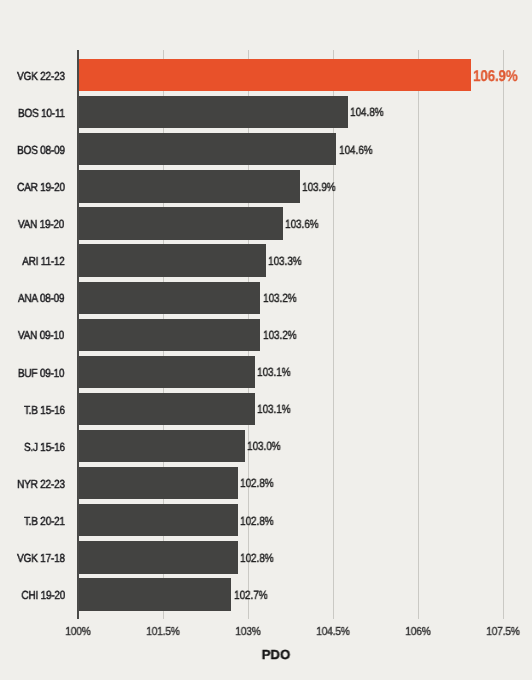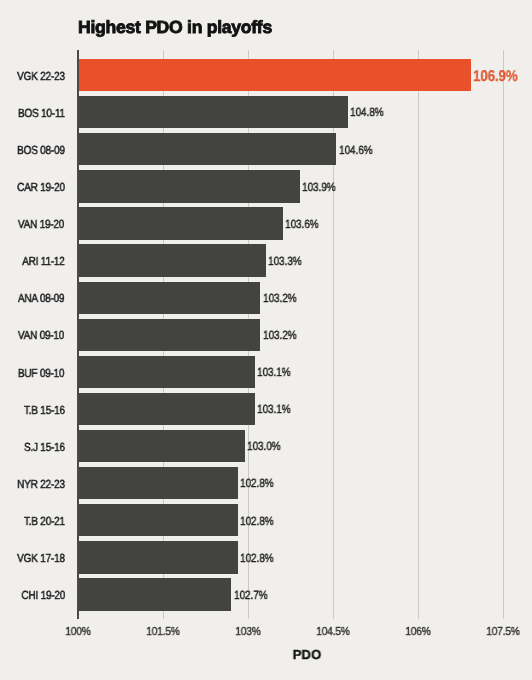--- a/index.html
+++ b/index.html
@@ -41,21 +41,20 @@
   .axis-title{position:absolute;font-size:13.1px;font-weight:700;color:#121212;
        -webkit-text-stroke:0.4px #121212;
        transform:translateX(-50%) scaleX(0.99);transform-origin:50% 50%;
        line-height:13.3px;letter-spacing:0.1px;will-change:transform;}
 </style>
 </head>
 <body>
 
 <div id="root">
 
-  <div class="chart-title">Highest PDO in playoffs</div>
 
   <div id="grid">
       <div class="y-axis-line" style="left: 77.1px; top: 50px; height: 568.8px;"></div>
       <div class="gridline" style="left: 163.1px; top: 50px; height: 568.8px;"></div>
       <div class="gridline" style="left: 248.1px; top: 50px; height: 568.8px;"></div>
       <div class="gridline" style="left: 333.1px; top: 50px; height: 568.8px;"></div>
       <div class="gridline" style="left: 418.1px; top: 50px; height: 568.8px;"></div>
       <div class="gridline" style="left: 503.1px; top: 50px; height: 568.8px;"></div>
     </div>
   <div id="bars">
@@ -111,15 +110,15 @@
     </div>
   <div id="ticks">
       <div class="tick-label" style="top: 625.5px; left: 77.9px;">100%</div>
       <div class="tick-label" style="top: 625.5px; left: 162.9px;">101.5%</div>
       <div class="tick-label" style="top: 625.5px; left: 247.9px;">103%</div>
       <div class="tick-label" style="top: 625.5px; left: 332.9px;">104.5%</div>
       <div class="tick-label" style="top: 625.5px; left: 417.9px;">106%</div>
       <div class="tick-label" style="top: 625.5px; left: 502.9px;">107.5%</div>
     </div>
 
-  <div class="axis-title" id="axistitle" style="top: 648.1px; left: 307px;">PDO</div>
+  <div class="axis-title" id="axistitle" style="top: 648.1px; left: 276px;">PDO</div>
 
 </div>
 
 </body></html>

